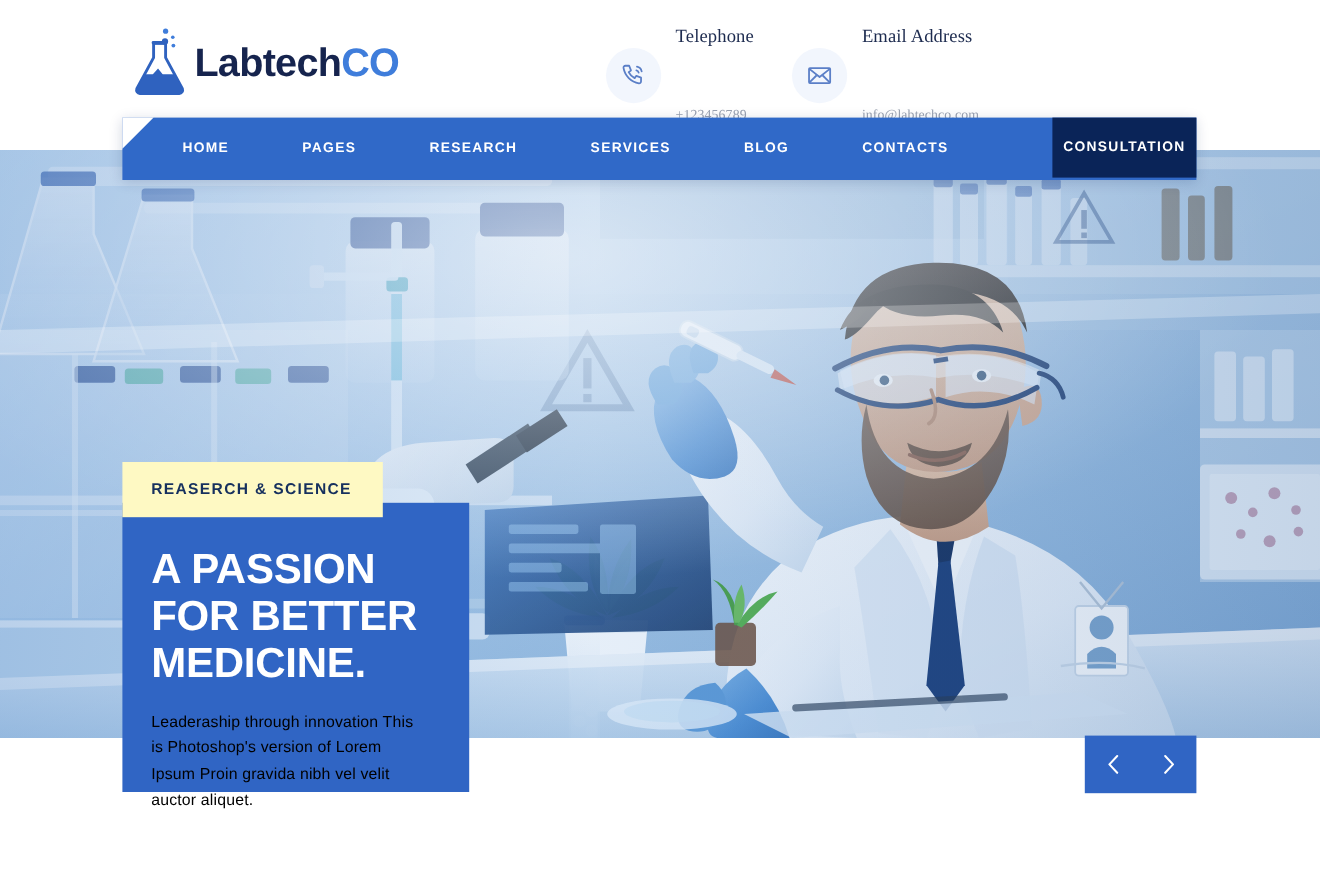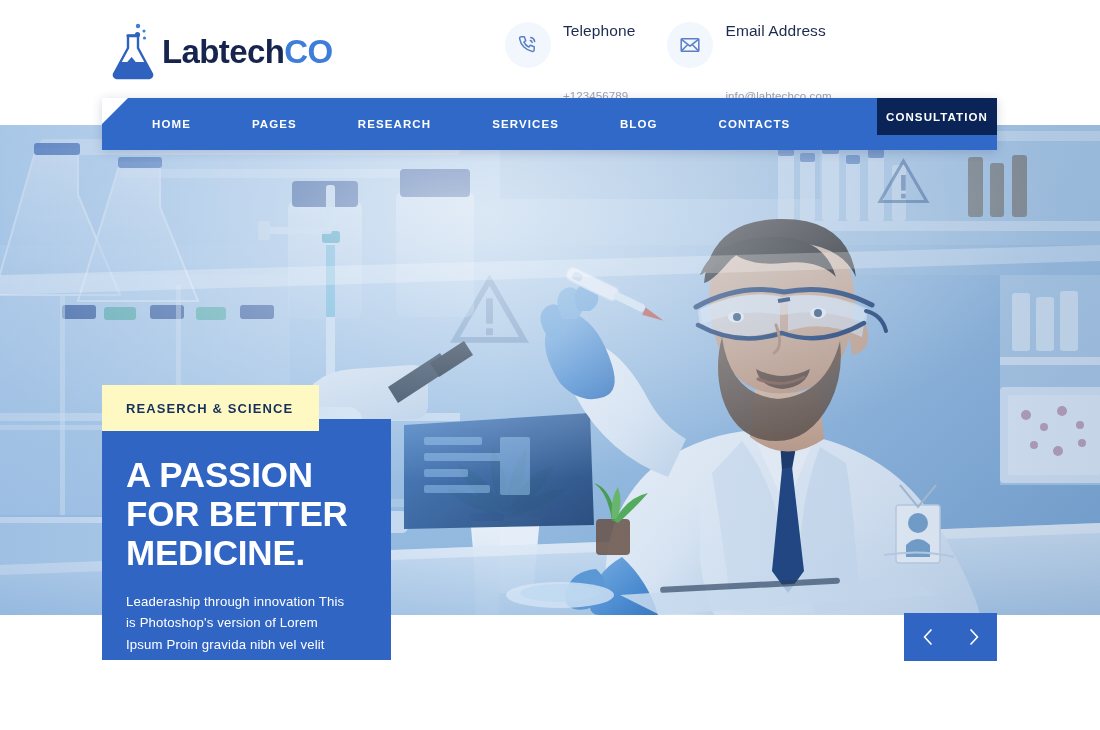--- a/index.html
+++ b/index.html
@@ -34,22 +34,23 @@
     line-height: 1; white-space: nowrap;
   }
   .logo-text .dark { color: #16244e; }
   .logo-text .accent { color: #3f7ddb; }
 
   .contacts {
     position: absolute; left: 505px; top: 22px;
     display: flex; align-items: flex-start; gap: 0;
   }
   .contact {
-    display: flex; align-items: flex-start; gap: 12px;
+    display: flex; align-items: center; gap: 12px;
     margin-right: 32px;
+    font-family: Liberation Serif, serif;
   }
   .contact:last-child { margin-right: 0; }
   .contact-ico {
     width: 46px; height: 46px; border-radius: 50%;
     background: #f2f6fd;
     display: flex; align-items: center; justify-content: center;
     flex: 0 0 46px;
   }
   .contact-ico svg { display:block; }
   .contact-txt { display: flex; flex-direction: column; gap: 3px; }
@@ -94,21 +95,21 @@
   .nav-item {
     color: #ffffff;
     font-size: 11.5px; font-weight: 700;
     letter-spacing: 1.1px;
     padding: 8px 0; margin-right: 44px;
     cursor: pointer; white-space: nowrap;
   }
   .nav-item:last-child { margin-right: 0; }
   .nav-cta {
     position: absolute; right: 0; top: 0;
-    width: 120px; height: 37px;
+    width: 120px; height: 50px;
     background: #0a2458;
     display: flex; align-items: center; justify-content: center;
     color: #ffffff;
     font-size: 11.5px; font-weight: 700; letter-spacing: 1.1px;
     cursor: pointer; white-space: nowrap;
   }
 
   
   .hero-badge {
     position: absolute; left: 102px; top: 385px;
@@ -127,21 +128,21 @@
     padding: 36px 34px 0 24px;
     z-index: 4;
   }
   .hero-title {
     color: #ffffff;
     font-size: 35px; font-weight: 700;
     line-height: 1.12; letter-spacing: -0.2px;
     margin-bottom: 18px;
   }
   .hero-desc {
-    color: #ffffff;
+    color: #000000;
     font-size: 13.2px; font-weight: 400;
     line-height: 1.65; letter-spacing: 0.15px;
     margin-bottom: 28px;
   }
   .hero-cta {
     color: #ffffff;
     font-size: 10.5px; font-weight: 700;
     letter-spacing: 1.2px; cursor: pointer;
     display: inline-block;
   }

